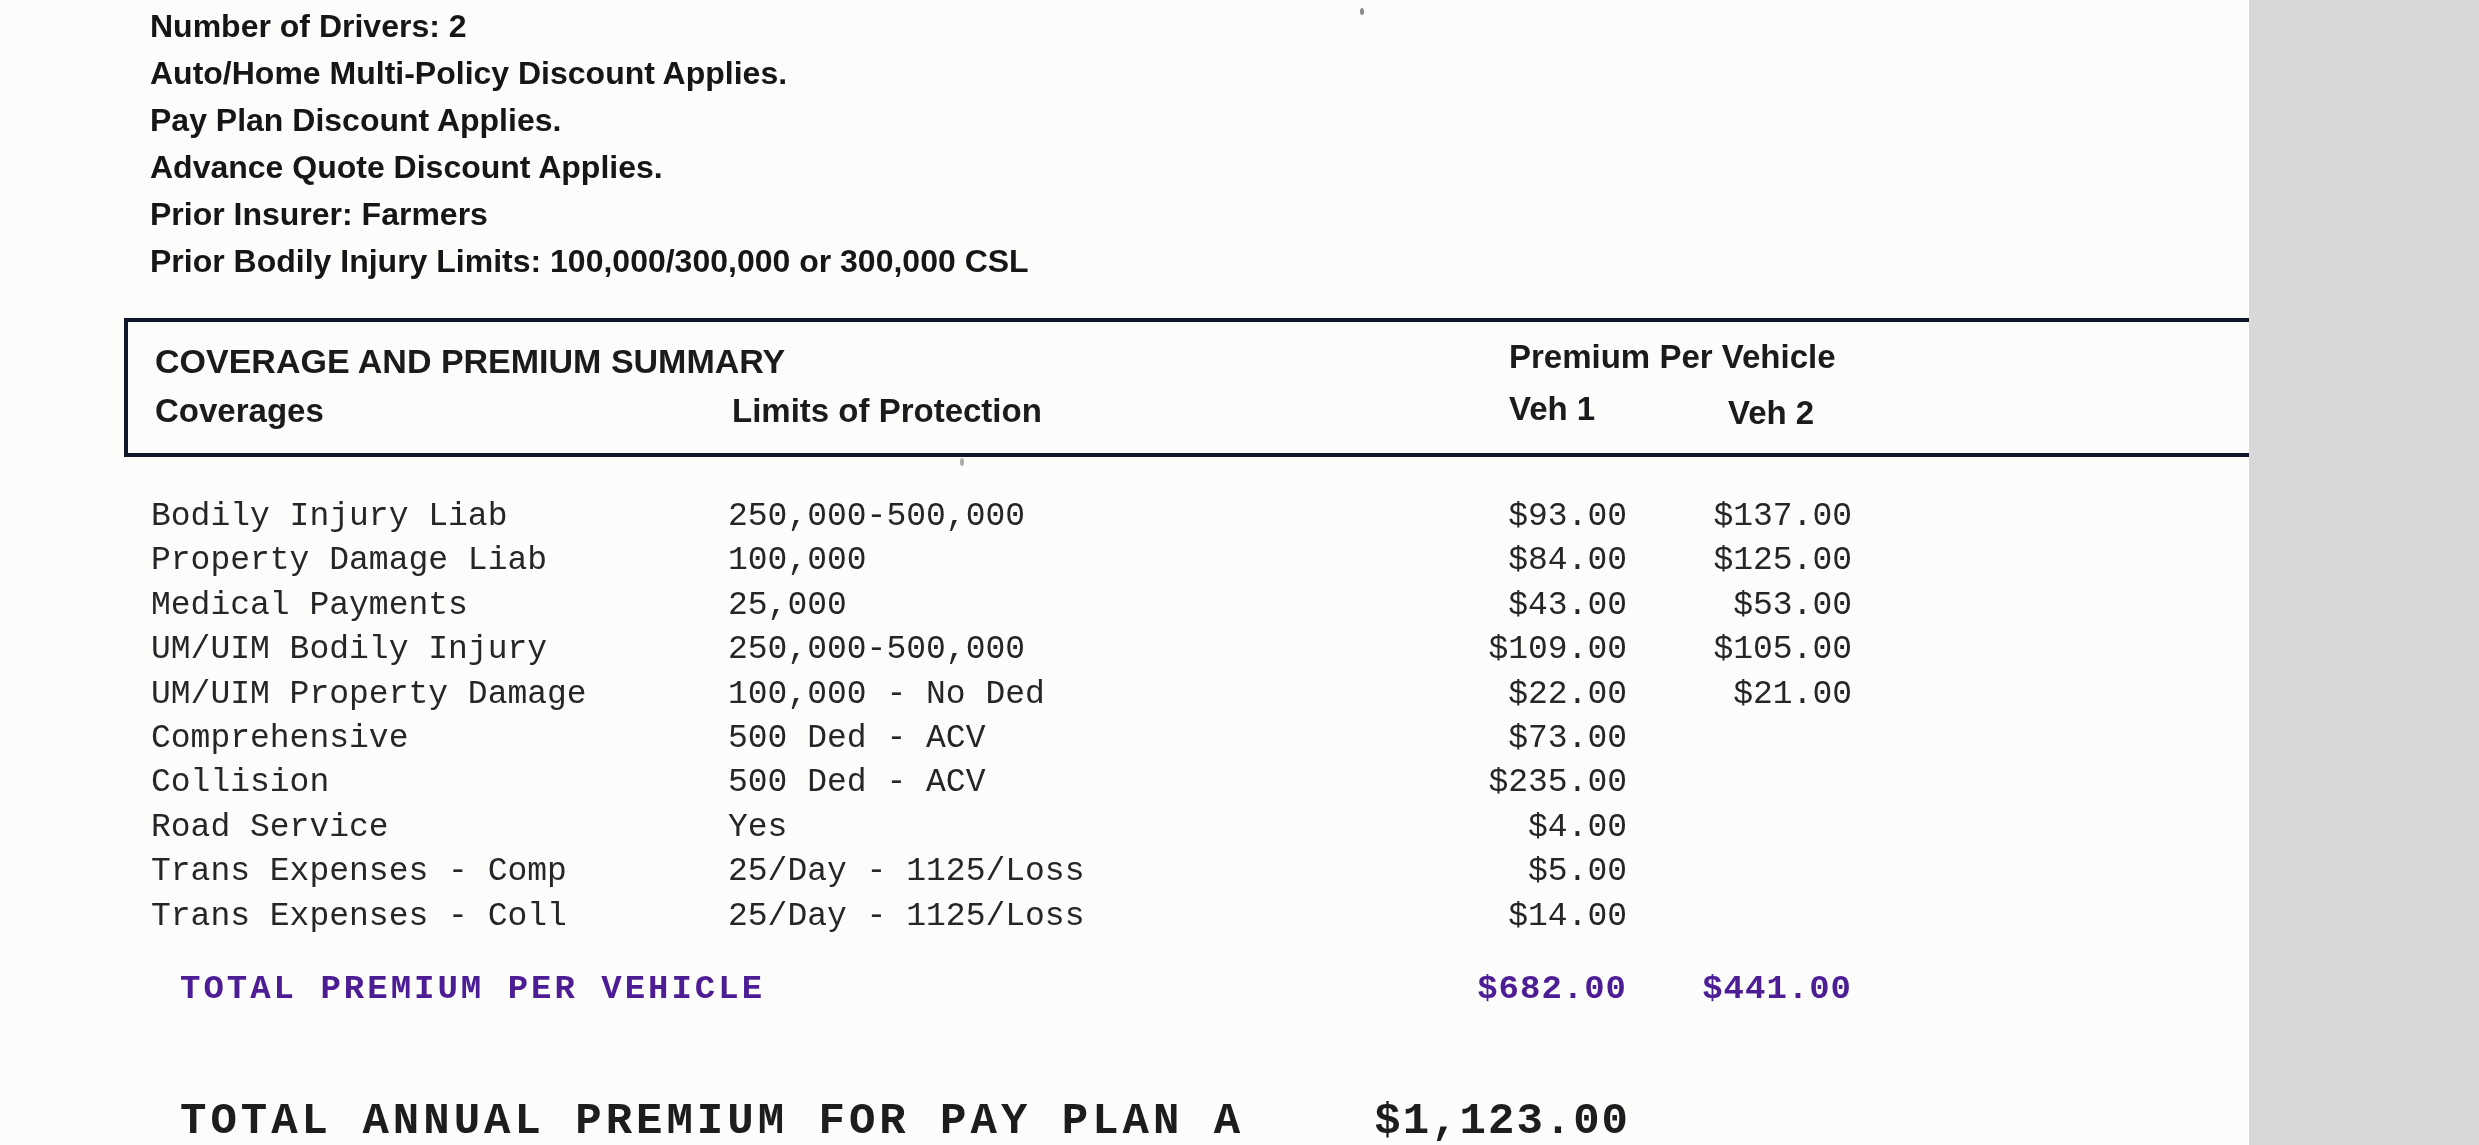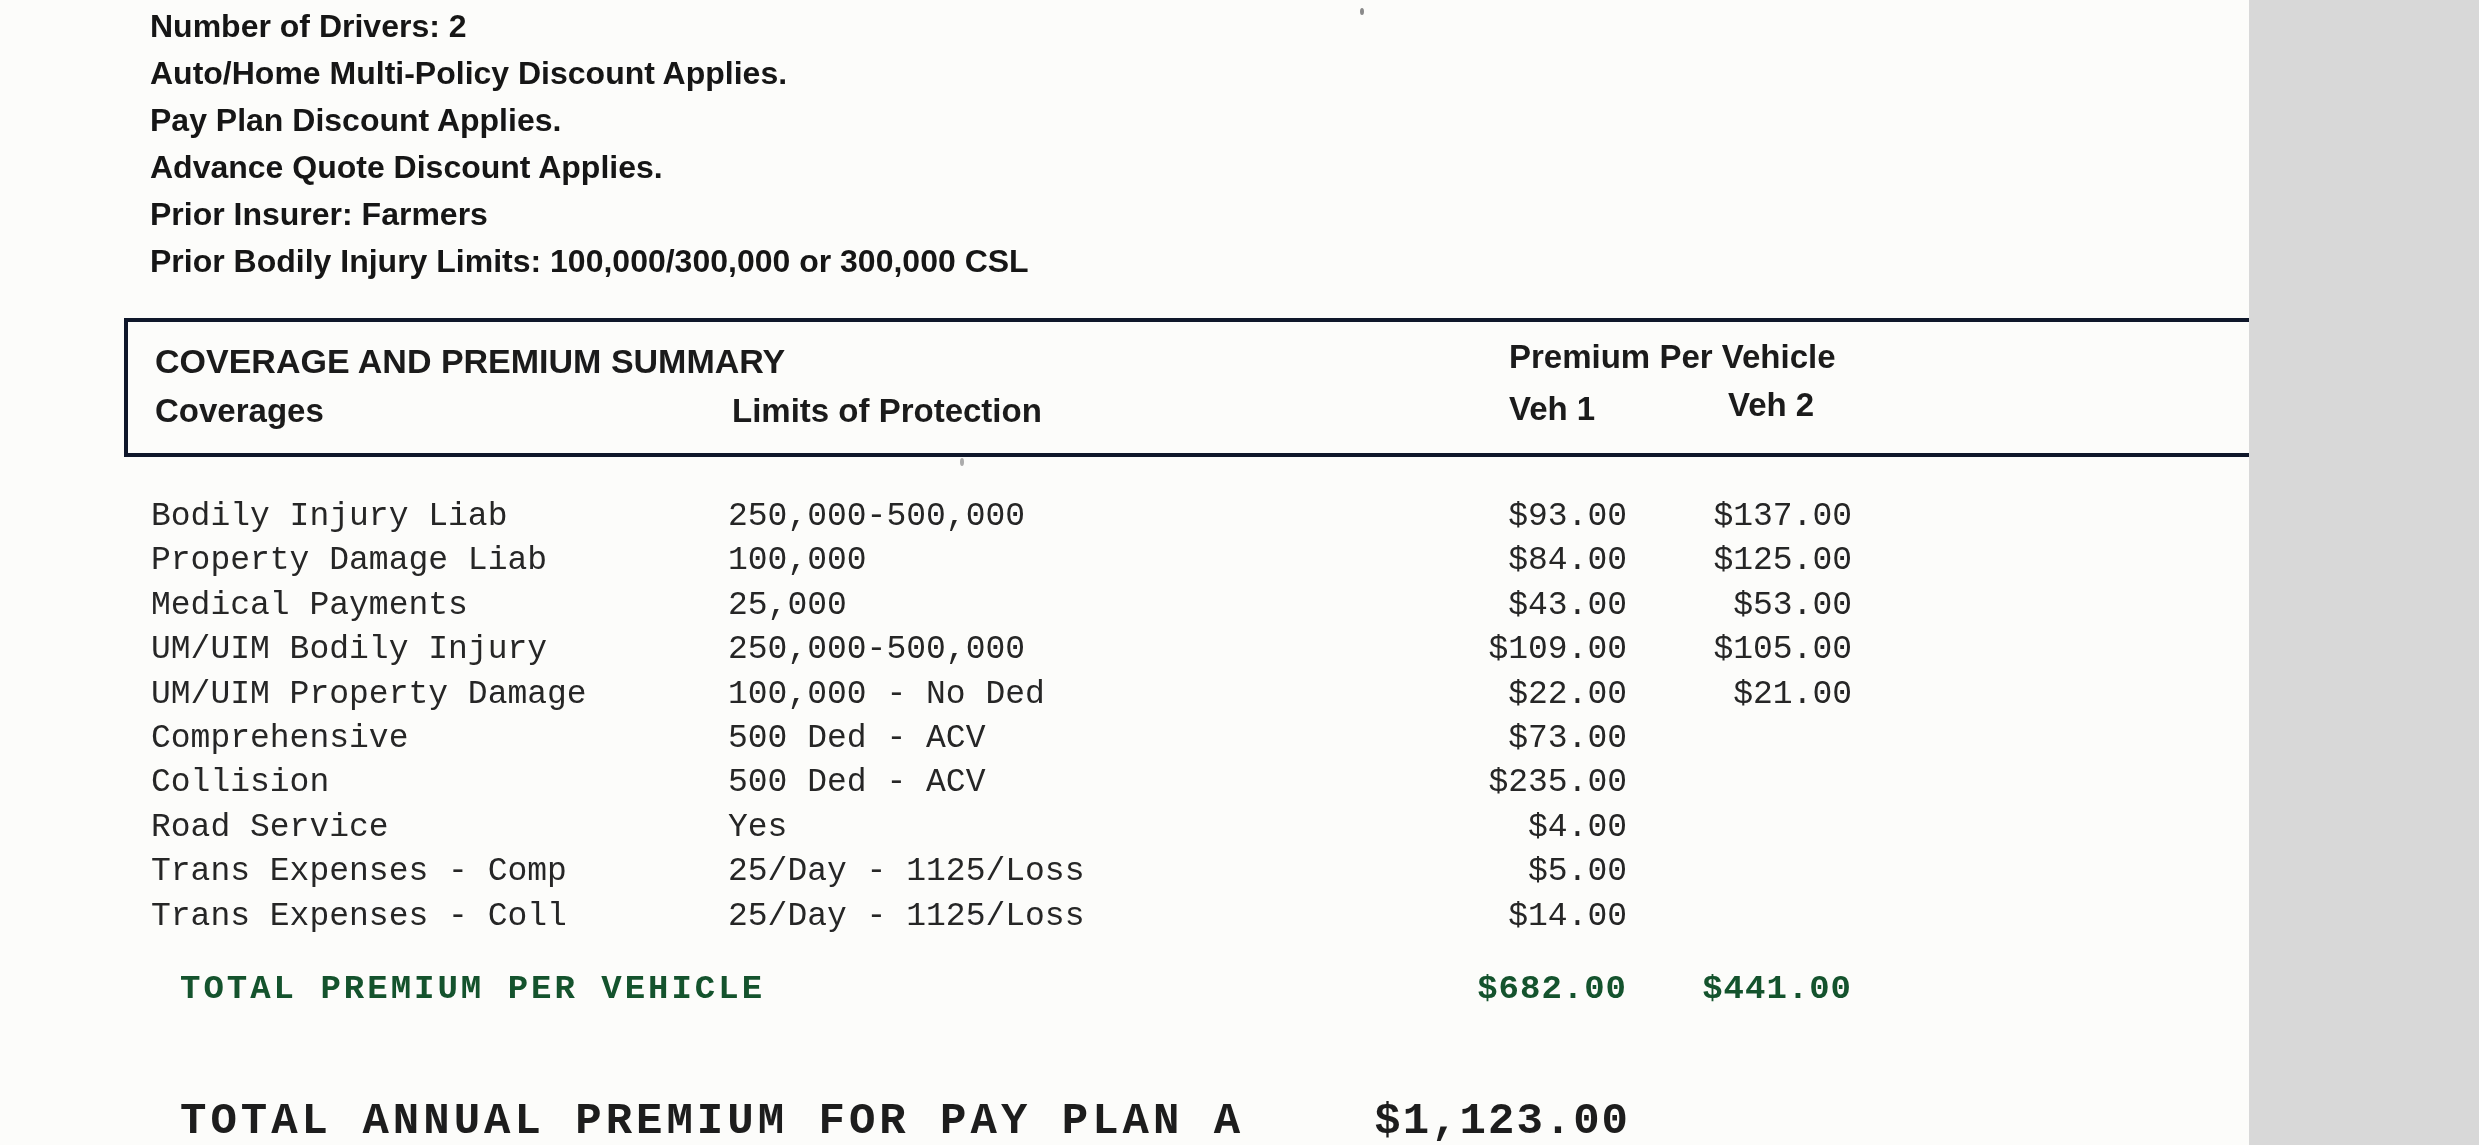--- a/index.html
+++ b/index.html
@@ -78,21 +78,21 @@
     left: 1381px;
     top: 68px;
     font-size: 33px;
     font-weight: 700;
     white-space: nowrap;
     text-align: right;
   }
   .col-veh2 {
     position: absolute;
     left: 1600px;
-    top: 64px;
+    top: 72px;
     font-size: 33px;
     font-weight: 700;
     white-space: nowrap;
   }
 
   
   .coverage-table {
     position: absolute;
     left: 0;
     top: 495px;
@@ -116,21 +116,21 @@
   .total-vehicle-row {
     position: absolute;
     left: 0;
     top: 966px;
     width: 2479px;
     height: 46px;
     line-height: 46px;
     font-family: "Liberation Mono", "DejaVu Sans Mono", monospace;
     font-size: 34px;
     font-weight: 700;
-    color: #14532d;
+    color: #4c1d95;
     white-space: nowrap;
   }
   .total-vehicle-label {
     position: absolute;
     left: 180px;
     letter-spacing: 3px;
   }
   .total-veh1 { position: absolute; left: 1327px; width: 300px; text-align: right; letter-spacing: 1px; }
   .total-veh2 { position: absolute; left: 1652px; width: 200px; text-align: right; letter-spacing: 1px; }
 

